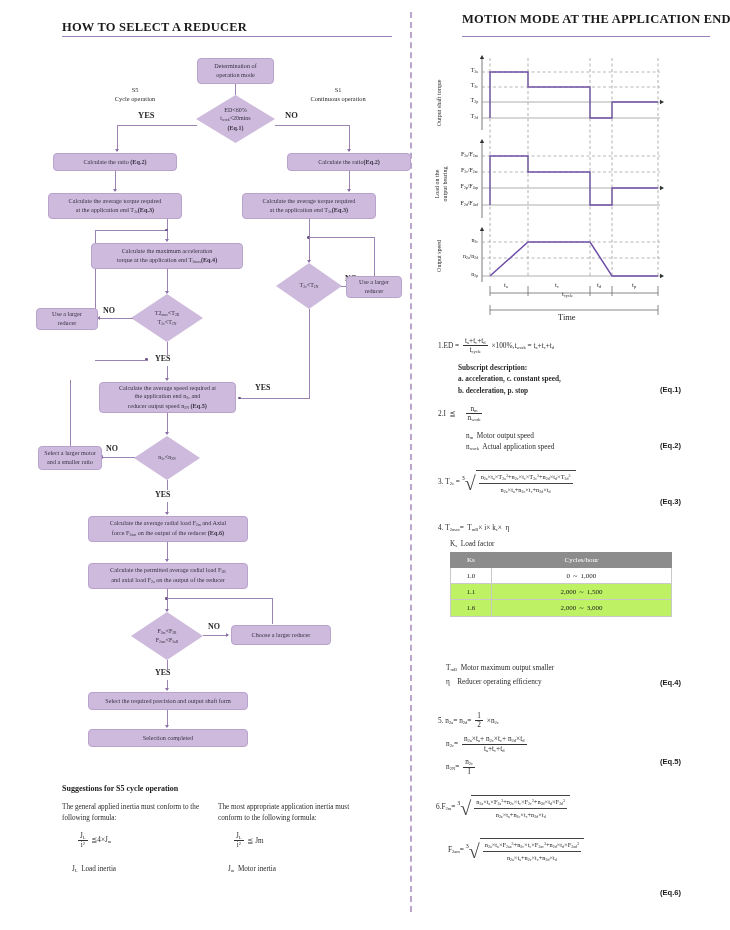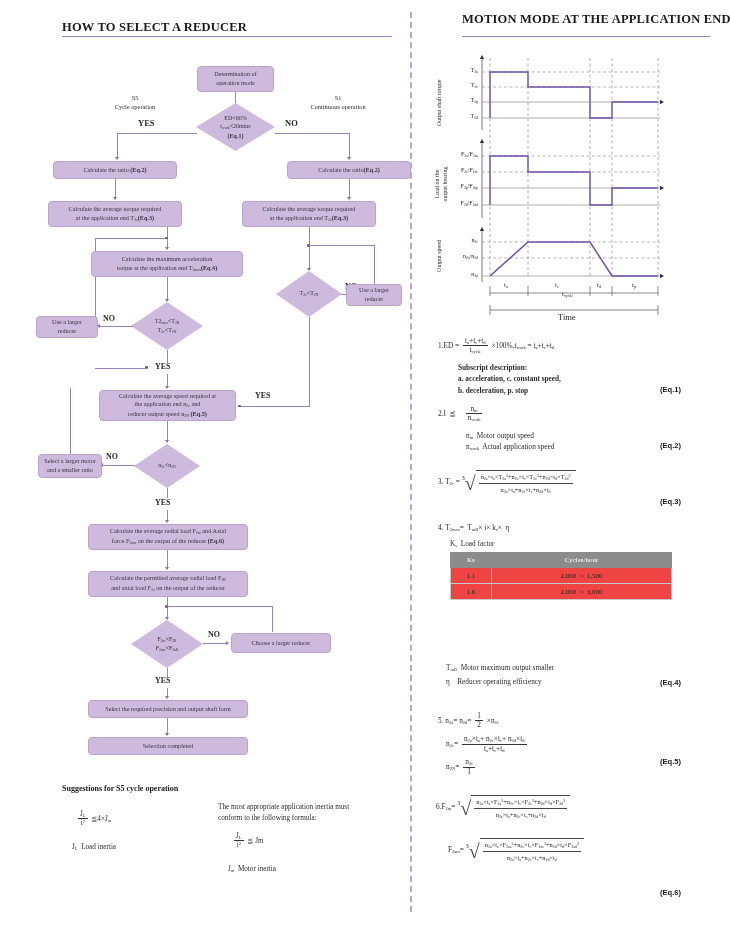--- a/index.html
+++ b/index.html
@@ -24,21 +24,21 @@
     font-size:12.5px;letter-spacing:.2px;color:#1b1b1b;
     white-space:nowrap;
   }
   .title-left{position:absolute;left:62px;top:20px;}
   .title-right{position:absolute;left:38px;top:12px;}
   .rule{position:absolute;height:1px;background:#9a7fb8;}
   .rule-left{left:62px;top:36px;width:330px;}
   .rule-right{left:38px;top:36px;width:248px;}
 
   
-  .fc{position:absolute;left:0;top:0;width:404px;height:760px;margin-top:8px;}
+  .fc{position:absolute;left:0;top:0;width:404px;height:760px;}
   .node{
     position:absolute;box-sizing:border-box;
     background:#cdbadc;border:1px solid #b9a3cd;border-radius:4px;
     display:flex;align-items:center;justify-content:center;text-align:center;
     font-size:6.2px;line-height:1.45;color:#3a3344;padding:2px 4px;
   }
   .diamond{
     position:absolute;box-sizing:border-box;
     background:#cdbadc;
     display:flex;align-items:center;justify-content:center;text-align:center;
@@ -102,21 +102,21 @@
   .rbody .num{display:block;border-bottom:1px solid #444;text-align:center;padding:0 2px 1px;font-size:6.4px;}
   .rbody .den{display:block;text-align:center;padding:1px 2px 0;font-size:6.4px;}
 
   
   .kstable{position:absolute;border-collapse:collapse;font-size:7px;color:#1f1f1f;}
   .kstable th{
     background:#8c8c8c;color:#fff;font-weight:normal;font-size:7px;
     border:1px solid #8c8c8c;padding:3px 0;text-align:center;
   }
   .kstable td{border:1px solid #c9c9c9;padding:2.6px 0;text-align:center;}
-  .kstable tr.alt td{background:#ef4444;}
+  .kstable tr.alt td{background:#bef264;}
 </style>
 </head>
 <body>
 
 <div class="page">
 
   <div class="divider"></div>
 
   <div class="col-left">
 
@@ -300,20 +300,21 @@
       <div class="arrow-d" style="left:164.5px;top:725px;"></div>
 
       <div class="node" style="left:88px;top:729px;width:160px;height:18px;">
         <span>Selection completed</span>
       </div>
     </div>
 
     <div class="sug-title" style="left:62px;top:784px;">Suggestions for S5 cycle operation</div>
 
     <div class="sug-col" style="left:62px;top:802px;width:140px;">
+      <div>The general applied inertia must conform to the following formula:</div>
       <div style="margin:8px 0 0 14px;">
         <span class="frac"><span class="num">J<sub>L</sub></span><span class="den">i<sup>2</sup></span></span>
         <span>≦4×J<sub>m</sub></span>
       </div>
       <div style="margin-top:14px;margin-left:10px;">
         J<sub>L</sub>&nbsp; <span>Load inertia</span>
       </div>
     </div>
 
     <div class="sug-col" style="left:218px;top:802px;width:150px;">
@@ -475,20 +476,24 @@
     </div>
 
     <table class="kstable" style="left:26px;top:552px;width:222px;">
       <thead>
         <tr>
           <th>Ks</th>
           <th>Cycles/hour</th>
         </tr>
       </thead>
       <tbody>
+        <tr>
+          <td>1.0</td>
+          <td>0 ～ 1,000</td>
+        </tr>
         <tr class="alt">
           <td>1.1</td>
           <td>2,000 ～ 1,500</td>
         </tr>
         <tr class="alt">
           <td>1.6</td>
           <td>2,000 ～ 3,000</td>
         </tr>
       </tbody>
     </table>

